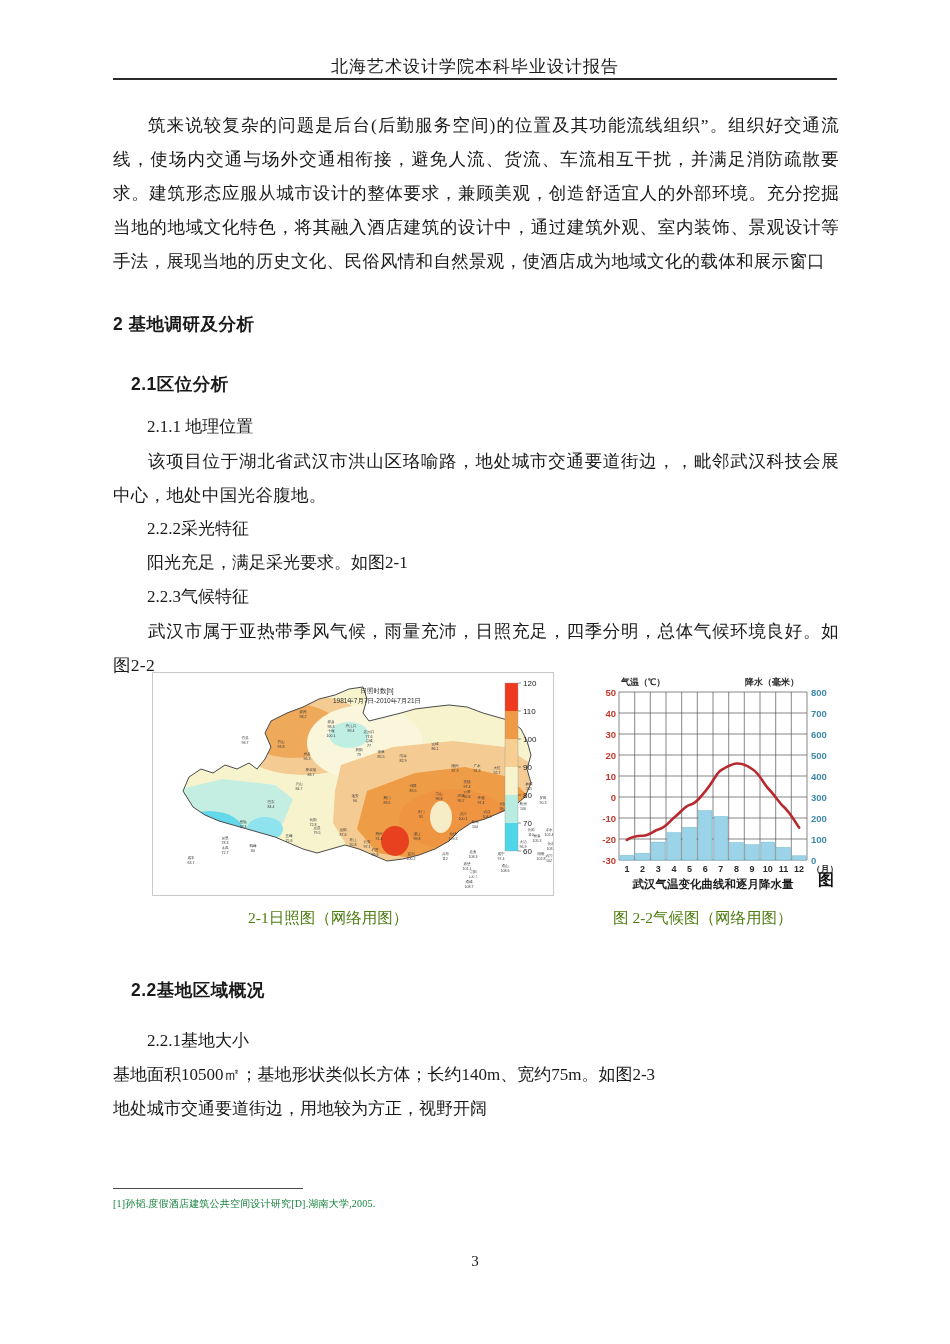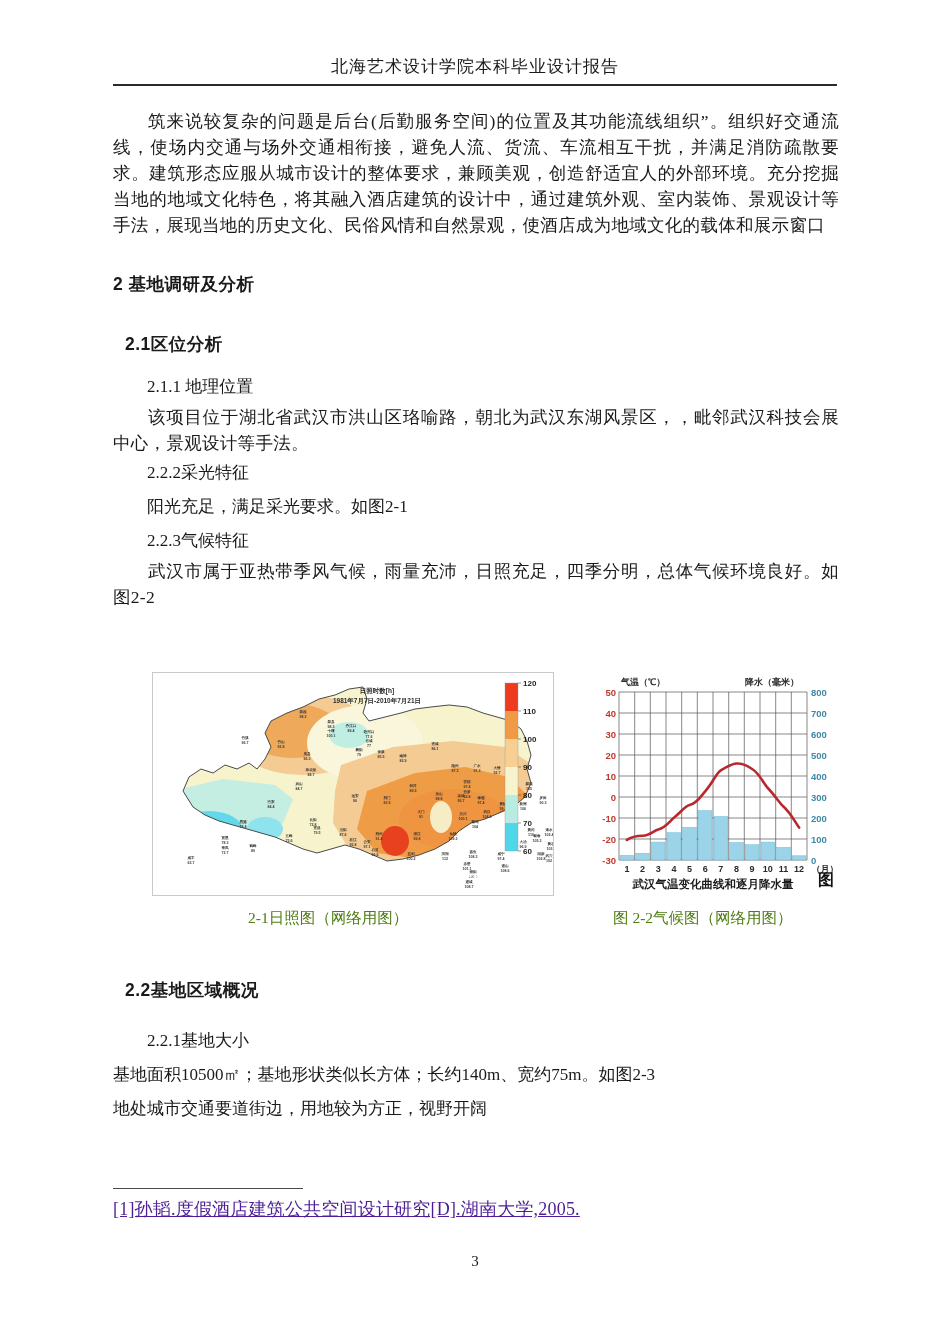--- a/index.html
+++ b/index.html
@@ -25,52 +25,51 @@
     position: absolute;
     left: 113px;
     top: 55px;
     width: 724px;
     text-align: center;
   }
   .header-title {
     font-size: 17px;
     letter-spacing: 1px;
     color: #1a1a1a;
-    padding-bottom: 6px;
   }
   .header-rule {
     border-bottom: 2.5px solid #2b2b2b;
     width: 100%;
   }
   
   .content {
     position: absolute;
     left: 113px;
     top: 108px;
     width: 726px;
   }
   .para {
     font-size: 17.5px;
-    line-height: 26px;
+    line-height: 34px;
     text-align: justify;
     text-indent: 2em;
     letter-spacing: 0.3px;
     margin: 0;
   }
   .h2 {
     font-size: 17.5px;
     font-weight: bold;
     margin: 20px 0 0 0;
     letter-spacing: 0.5px;
     font-family: "Liberation Sans", sans-serif;
   }
   .h3 {
     font-size: 17.5px;
     font-weight: bold;
-    margin: 22px 0 0 12px;
+    margin: 22px 0 0 18px;
     letter-spacing: 0.5px;
     font-family: "Liberation Sans", sans-serif;
   }
   .h4 {
     font-size: 17px;
     line-height: 34px;
     margin: 0;
     text-indent: 2em;
   }
   .spacer-sm { height: 14px; }
@@ -86,21 +85,20 @@
   }
   .fig-map {
     position: absolute;
     left: 39px;
     top: 4px;
     width: 400px;
     height: 222px;
     border: 1px solid #c9c9c9;
     background: #fdfdfd;
     overflow: hidden;
-    font-weight: bold;
   }
   .fig-climate {
     position: absolute;
     left: 462px;
     top: 4px;
     width: 280px;
     height: 222px;
     overflow: hidden;
     text-align: center;
   }
@@ -133,24 +131,23 @@
     left: 113px;
     top: 1188px;
     width: 726px;
   }
   .footnote-rule {
     width: 190px;
     border-bottom: 1.6px solid #4a4a4a;
     margin-bottom: 8px;
   }
   .footnote-text {
-    font-size: 18px;
+    font-size: 10px;
     letter-spacing: 0.2px;
-    color: #4c1d95;
-    text-decoration: underline;
+    color: #15803d;
   }
   .page-number {
     position: absolute;
     left: 0;
     top: 1253px;
     width: 950px;
     text-align: center;
     font-size: 15px;
     color: #1a1a1a;
   }
@@ -173,21 +170,21 @@
     <p class="para">筑来说较复杂的问题是后台(后勤服务空间)的位置及其功能流线组织”。组织好交通流线，使场内交通与场外交通相衔接，避免人流、货流、车流相互干扰，并满足消防疏散要求。建筑形态应服从城市设计的整体要求，兼顾美观，创造舒适宜人的外部环境。充分挖掘当地的地域文化特色，将其融入酒店建筑的设计中，通过建筑外观、室内装饰、景观设计等手法，展现当地的历史文化、民俗风情和自然景观，使酒店成为地域文化的载体和展示窗口</p>
 
     <div class="spacer-sm"></div>
     <div class="h2">2 基地调研及分析</div>
 
     <div class="spacer-sm"></div>
     <div class="h3">2.1区位分析</div>
 
     <div class="spacer-sm"></div>
     <div class="h4">2.1.1 地理位置</div>
-    <p class="para">该项目位于湖北省武汉市洪山区珞喻路，朝北为武汉东湖风景区，，毗邻武汉科技会展中心，景观设计等手法。</p>
+    <p class="para">该项目位于湖北省武汉市洪山区珞喻路，地处城市交通要道街边，，毗邻武汉科技会展中心，地处中国光谷腹地。</p>
 
     <div class="h4">2.2.2采光特征</div>
     <div class="h4">阳光充足，满足采光要求。如图2-1</div>
 
     <div class="h4">2.2.3气候特征</div>
     <p class="para">武汉市属于亚热带季风气候，雨量充沛，日照充足，四季分明，总体气候环境良好。如图2-2</p>
   </div>
 
   <div class="figures">
 

